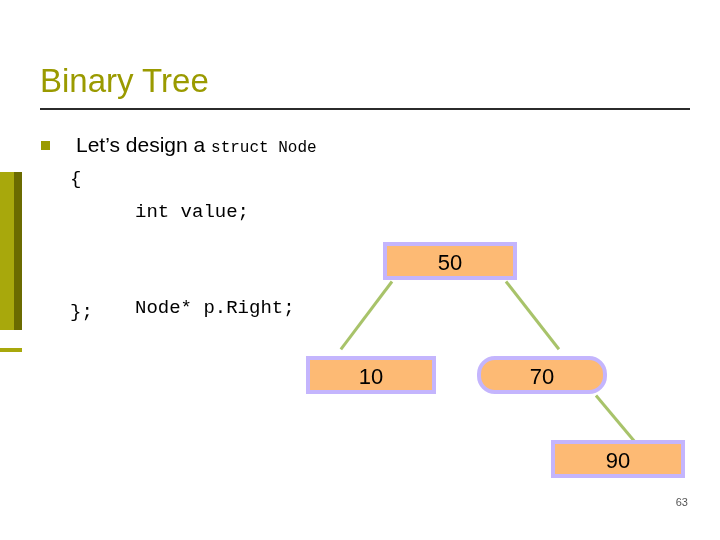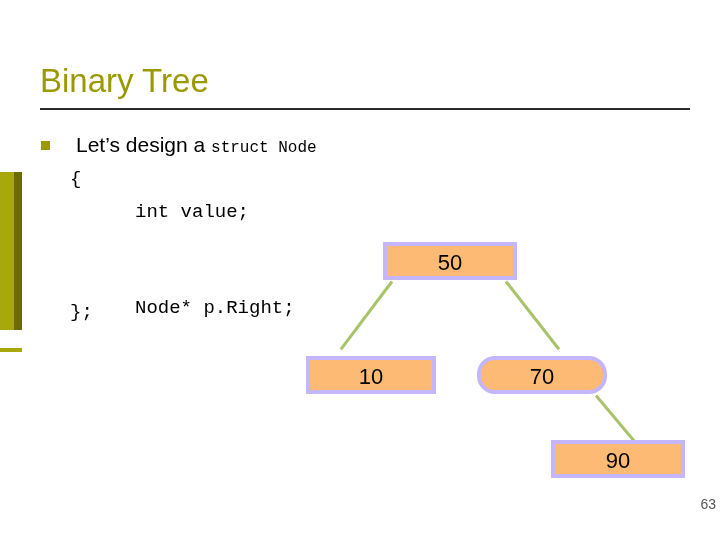--- a/index.html
+++ b/index.html
@@ -168,23 +168,23 @@
   
   .edge-70-90 {
     left: 596px;
     top: 394px;
     width: 62px;
     transform: rotate(50deg);
   }
 
   .page-number {
     position: absolute;
-    right: 4px;
+    right: 32px;
     top: 496px;
-    font-size: 14px;
+    font-size: 11px;
     color: #555555;
   }
 </style>
 </head>
 <body>
 
 <div class="slide">
 
   <div class="left-bar-olive"></div>
   <div class="left-bar-white-top"></div>

